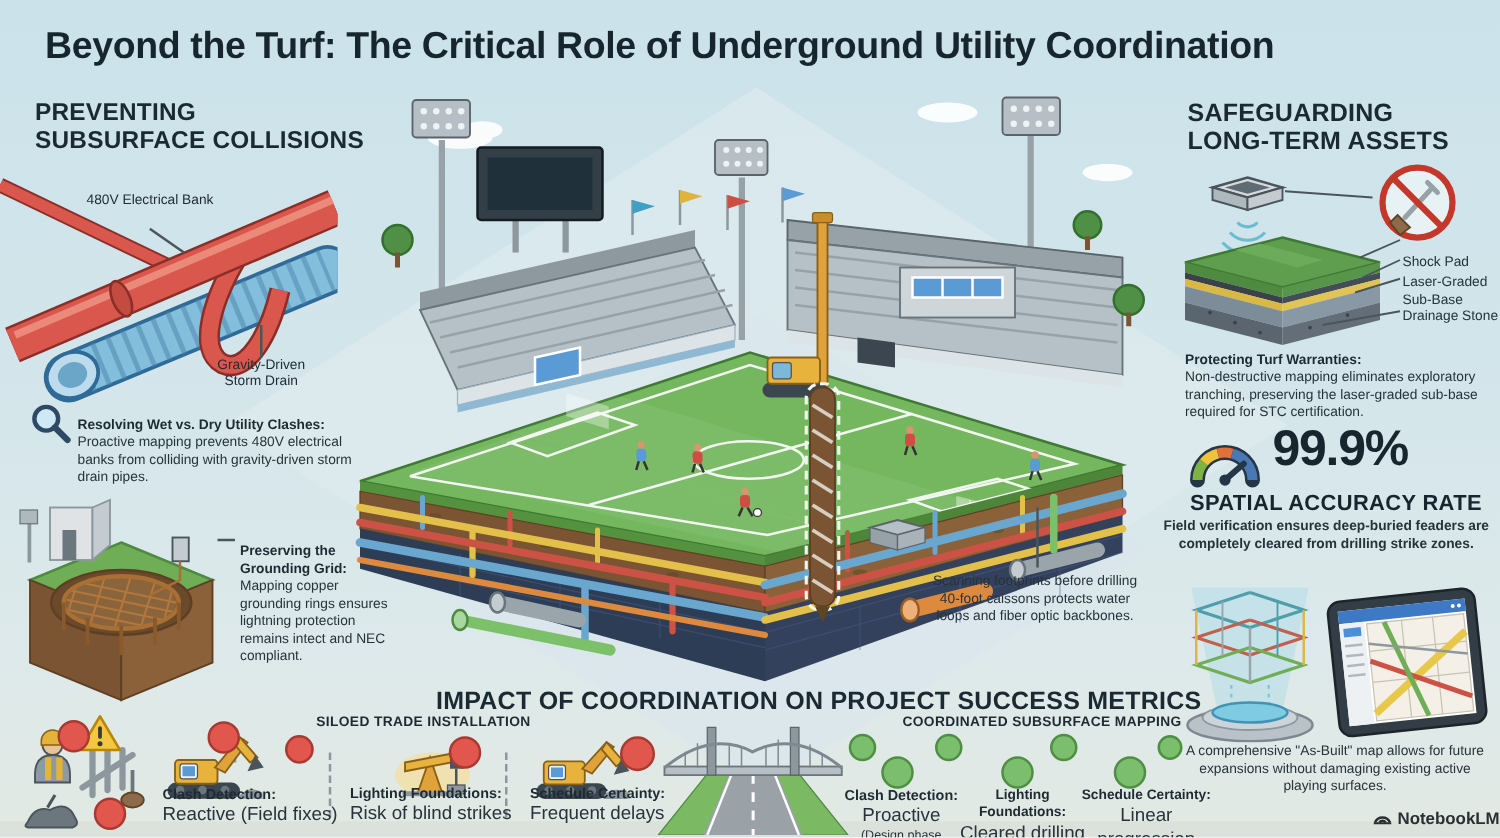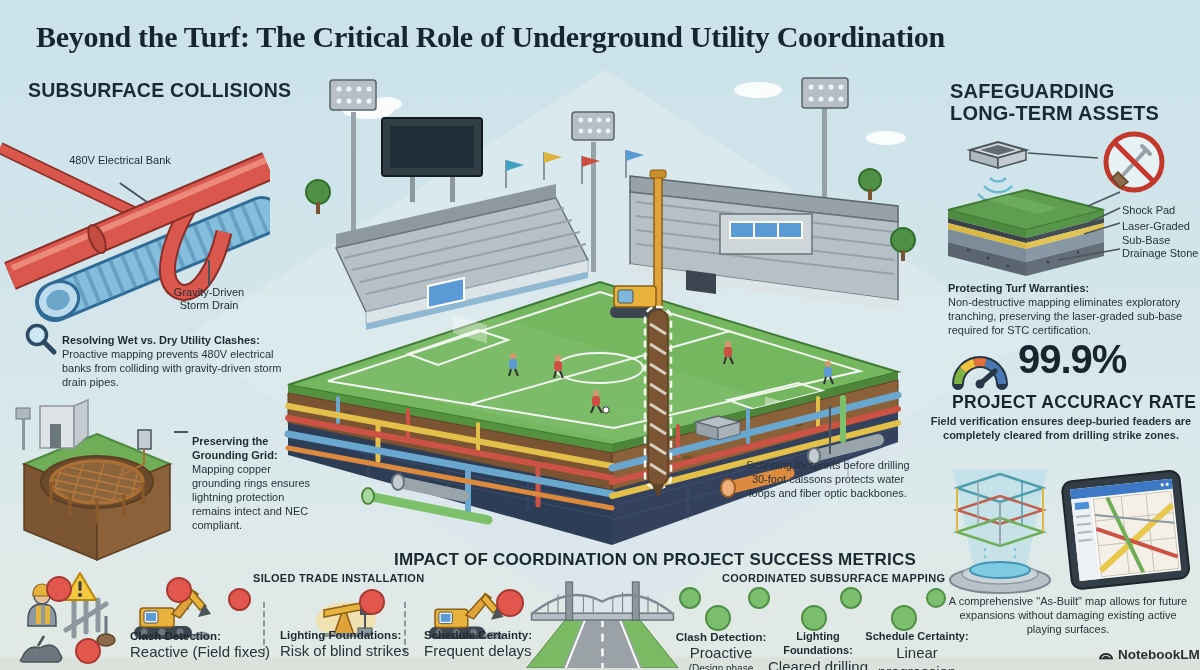--- a/index.html
+++ b/index.html
@@ -10,44 +10,45 @@
   .diamond{clip-path:polygon(50% 0,100% 50%,50% 100%,0 50%);}
   .title{font-size:30px;font-weight:800;letter-spacing:-.3px;color:#17262e;white-space:nowrap;}
   .sechead{font-size:19.5px;font-weight:800;line-height:1.12;color:#1b2a32;letter-spacing:.2px;}
   .body{font-size:11px;line-height:1.28;color:#27333b;}
   .body .bt{font-weight:700;color:#1d2a32;}
   .bt{font-weight:700;color:#1d2a32;margin-top:11px;}
   .lbl{font-size:11px;line-height:1.2;color:#222e36;font-weight:400;text-align:center;}
   .ptr{background:#4b555c;}
   .big-num{font-size:40px;font-weight:800;color:#17262e;letter-spacing:-1px;}
   .spatial{font-size:17.5px;font-weight:800;color:#17262e;letter-spacing:.3px;}
-  .impact{font-size:17px;font-weight:800;color:#1b2a32;text-align:center;letter-spacing:.2px;}
+  .impact{font-size:20px;font-weight:800;color:#1b2a32;text-align:center;letter-spacing:.2px;}
   .subhead{font-size:11px;font-weight:800;color:#1d2a32;letter-spacing:.3px;}
   .metric .ml{font-size:11.5px;font-weight:700;color:#1d2a32;line-height:1.25;}
   .metric .mv{font-size:15px;color:#27333b;line-height:1.25;}
   .metric .mn{font-size:10px;color:#27333b;line-height:1.2;}
   .ctr{text-align:center;}
   .dot{border-radius:50%;position:absolute;}
   .dot.red{background:#e2574d;border:2px solid #a83a31;}
   .dot.green{background:#7bbf6e;border:2px solid #4e8f44;}
   .dash-sep{border-left:2px dashed #8d979e;width:0;}
   .wm{font-size:13.5px;font-weight:700;color:#2b2f33;display:flex;align-items:center;gap:4px;}
 </style>
 </head>
 <body>
 
 <div class="canvas">
 
   <div class="abs diamond" style="left:180px;top:70px;width:850px;height:540px;background:#e2ecef;opacity:.55;"></div>
   <div class="abs diamond" style="left:300px;top:250px;width:620px;height:380px;background:#d9e6ec;opacity:.75;"></div>
   <div class="abs" style="left:0;top:657px;width:1200px;height:13px;background:#d9e0d8;opacity:.8;"></div>
 
-  <div class="abs title" style="left:36px;top:20px;font-family:Liberation Serif, serif;">Beyond the Turf: The Critical Role of Underground Utility Coordination</div>
+  <div class="abs title" style="left:36px;top:20px;">Beyond the Turf: The Critical Role of Underground Utility Coordination</div>
 
   <div class="abs sechead" style="left:28px;top:80px;">
+    <div>PREVENTING</div>
     <div>SUBSURFACE COLLISIONS</div>
   </div>
 
   <svg class="abs" style="left:0;top:128px;" width="270" height="198" viewBox="0 0 270 198">
 
     <line x1="0" y1="20" x2="150" y2="92" stroke="#8a2f28" stroke-width="12"></line>
     <line x1="0" y1="20" x2="150" y2="92" stroke="#d9574c" stroke-width="9"></line>
 
     <line x1="55" y1="174" x2="262" y2="88" stroke="#2f6b96" stroke-width="40" stroke-linecap="round"></line>
     <line x1="55" y1="174" x2="262" y2="88" stroke="#84bedd" stroke-width="34" stroke-linecap="round"></line>
@@ -376,21 +377,21 @@
           <line x1="392" y1="356" x2="408" y2="366"></line>
         <line x1="392" y1="376" x2="408" y2="386"></line>
           <line x1="392" y1="396" x2="408" y2="406"></line>
       </g>
       <polygon points="394,417 406,417 400,430" fill="#5e4526"></polygon>
     </g>
   </svg>
 
   <div class="abs ptr" style="left:829px;top:406px;width:1.5px;height:48px;"></div>
   <div class="abs body ctr" style="left:742px;top:458px;width:172px;">
-    <div>Scanning footprints before drilling 30-foot caissons protects water loops and fiber optic backbones.</div>
+    <div>Scanning footprints before drilling 40-foot caissons protects water loops and fiber optic backbones.</div>
   </div>
 
   <div class="abs sechead" style="left:950px;top:80px;font-size:20px;">
     <div>SAFEGUARDING</div>
     <div>LONG-TERM ASSETS</div>
   </div>
 
   <svg class="abs" style="left:938px;top:128px;" width="262" height="150" viewBox="0 0 262 150">
     <line x1="90" y1="25" x2="160" y2="30" stroke="#4a545a" stroke-width="1.5"></line>
     <polygon points="60,14 88,22 60,30 32,22" fill="#d3d9dc" stroke="#4a545a" stroke-width="2"></polygon>
@@ -451,21 +452,21 @@
   <svg class="abs" style="left:946px;top:346px;" width="68" height="52" viewBox="0 0 68 52">
     <path d="M12,38 A22,22 0 0 1 56,38" fill="none" stroke="#253646" stroke-width="12" stroke-linecap="round"></path>
     <path d="M12,38 A22,22 0 0 1 17.1,23.9" fill="none" stroke="#7cb342" stroke-width="8"></path>
     <path d="M17.1,23.9 A22,22 0 0 1 28.3,16.8" fill="none" stroke="#f0c23c" stroke-width="8"></path>
     <path d="M28.3,16.8 A22,22 0 0 1 39.7,16.8" fill="none" stroke="#e2703a" stroke-width="8"></path>
     <path d="M39.7,16.8 A22,22 0 0 1 56,38" fill="none" stroke="#4a78b5" stroke-width="8"></path>
     <line x1="34" y1="38" x2="49" y2="25" stroke="#253646" stroke-width="5" stroke-linecap="round"></line>
     <circle cx="34" cy="38" r="4.5" fill="#253646"></circle>
   </svg>
   <div class="abs big-num" style="left:1018px;top:337px;">99.9%</div>
-  <div class="abs spatial" style="left:952px;top:392px;">PROJECT ACCURACY RATE</div>
+  <div class="abs spatial" style="left:952px;top:392px;">SPATIAL ACCURACY RATE</div>
   <div class="abs body ctr" style="left:922px;top:414px;width:278px;font-weight:700;">Field verification ensures deep-buried feaders are completely cleared from drilling strike zones.</div>
 
   <svg class="abs" style="left:935px;top:468px;" width="265" height="126" viewBox="0 0 265 126">
     <polygon points="18,2 112,2 92,96 38,96" fill="#8cd2e6" opacity=".28"></polygon>
     <g fill="none" stroke-width="2.5">
       <polyline points="65,6 108,20 65,34 22,20 65,6" stroke="#4f9faa"></polyline>
       <polyline points="65,28 108,42 65,56 22,42 65,28" stroke="#c0604f"></polyline>
       <polyline points="65,50 108,64 65,78 22,64 65,50" stroke="#6fae57"></polyline>
       <line x1="22" y1="20" x2="22" y2="64" stroke="#d9b843" stroke-width="2"></line>
       <line x1="108" y1="20" x2="108" y2="64" stroke="#d9b843" stroke-width="2"></line>

